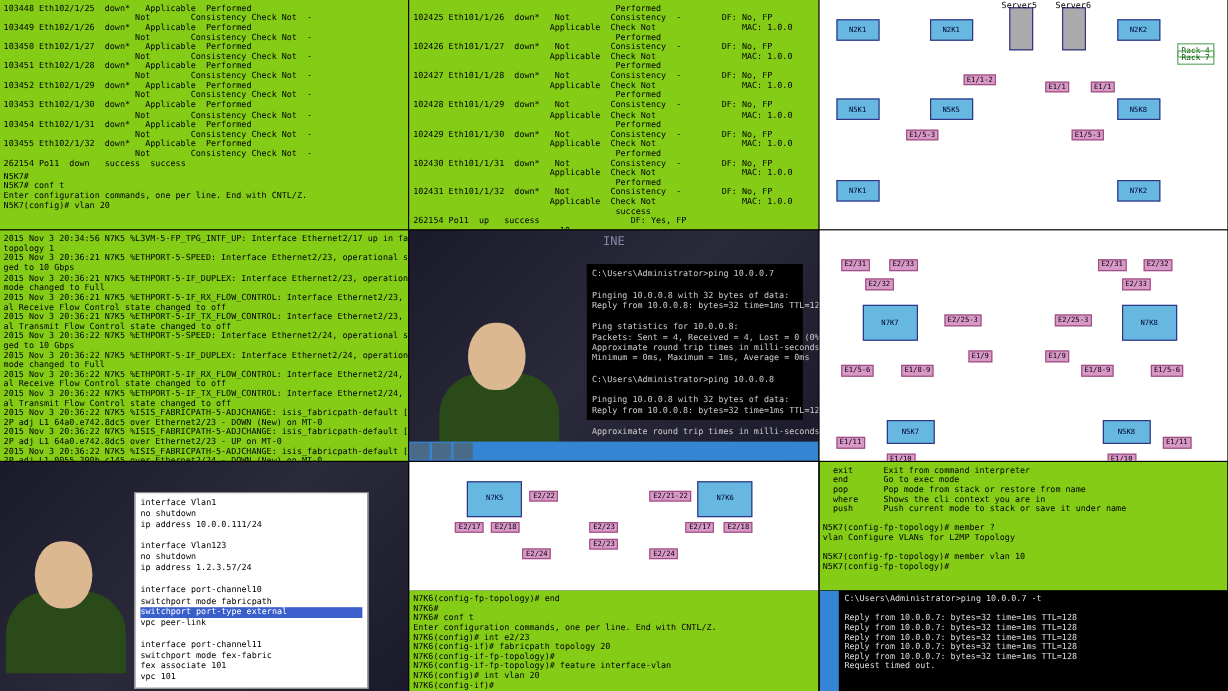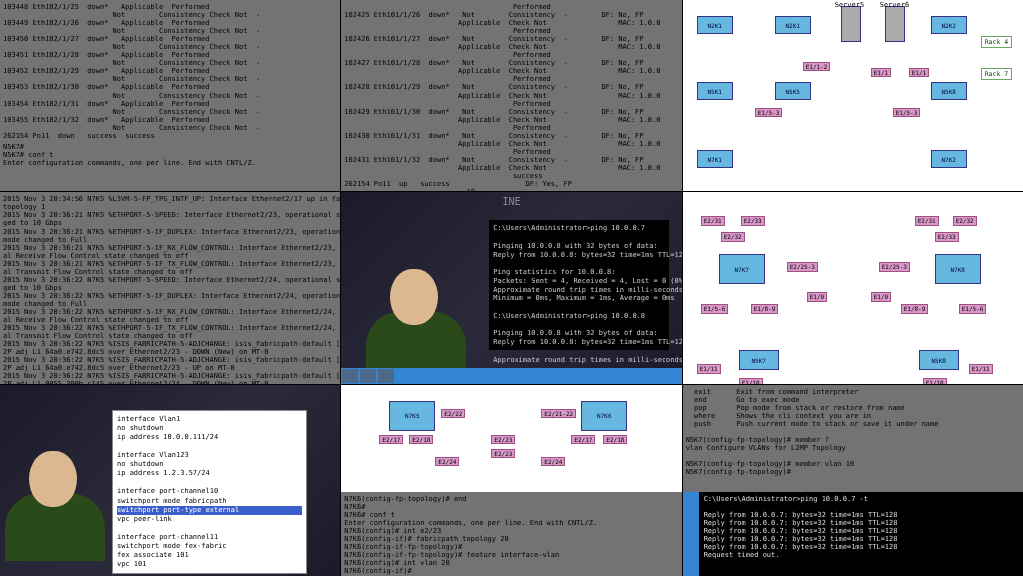--- a/index.html
+++ b/index.html
@@ -1,18 +1,18 @@
 <!DOCTYPE html>
 <html><head>
 <meta charset="utf-8">
 <style>
 *{margin:0;padding:0;box-sizing:border-box}
 body{width:1023px;height:576px;background:#000;display:grid;grid-template-columns:1fr 1fr 1fr;grid-template-rows:1fr 1fr 1fr;gap:1px;font-family:Consolas,monospace;font-size:7px;overflow:hidden}
 .panel{position:relative;overflow:hidden}
-.term{background:#737373;color:#000;padding:3px;line-height:1.15}
+.term{background:#84cc16;color:#000;padding:3px;line-height:1.15}
 .term-dark{background:#000;color:#ccc;padding:3px;line-height:1.15}
 .log-line{white-space:nowrap;font-size:7px}
 .video{background:linear-gradient(135deg,#1a1a2a 0%,#2a2a3a 50%,#1a1a2a 100%);position:relative}
 .person{position:absolute;left:25px;bottom:5px;width:100px;height:120px}
 .head{width:48px;height:56px;background:#dcb890;border-radius:50%/55%;position:absolute;top:10px;left:24px}
 .shirt{width:100px;height:68px;background:#2a4a1a;position:absolute;bottom:0;border-radius:35px 35px 0 0}
 .popup{position:absolute;background:#fff;border:1px solid #888;padding:4px;font-size:7px;line-height:1.3}
 .cmd-screen{position:absolute;background:#000;color:#ccc;padding:4px;font-size:6.5px;line-height:1.25}
 .topo{background:#fff;position:relative}
 .node{position:absolute;width:36px;height:18px;background:#66b8e0;border:1px solid #338;font-size:6px;text-align:center;display:flex;align-items:center;justify-content:center;color:#003}
@@ -46,20 +46,21 @@
       <div class="log-line">103454 Eth102/1/31&nbsp;&nbsp;down*&nbsp;&nbsp;&nbsp;<span>Applicable</span>&nbsp;&nbsp;Performed</div>
       <div class="log-line">&nbsp;&nbsp;&nbsp;&nbsp;&nbsp;&nbsp;&nbsp;&nbsp;&nbsp;&nbsp;&nbsp;&nbsp;&nbsp;&nbsp;&nbsp;&nbsp;&nbsp;&nbsp;&nbsp;&nbsp;&nbsp;&nbsp;&nbsp;&nbsp;&nbsp;&nbsp;Not&nbsp;&nbsp;&nbsp;&nbsp;&nbsp;&nbsp;&nbsp;&nbsp;Consistency Check Not&nbsp;&nbsp;-</div>
       <div class="log-line">103455 Eth102/1/32&nbsp;&nbsp;down*&nbsp;&nbsp;&nbsp;<span>Applicable</span>&nbsp;&nbsp;Performed</div>
       <div class="log-line">&nbsp;&nbsp;&nbsp;&nbsp;&nbsp;&nbsp;&nbsp;&nbsp;&nbsp;&nbsp;&nbsp;&nbsp;&nbsp;&nbsp;&nbsp;&nbsp;&nbsp;&nbsp;&nbsp;&nbsp;&nbsp;&nbsp;&nbsp;&nbsp;&nbsp;&nbsp;Not&nbsp;&nbsp;&nbsp;&nbsp;&nbsp;&nbsp;&nbsp;&nbsp;Consistency Check Not&nbsp;&nbsp;-</div>
       <div class="log-line">262154 Po11&nbsp;&nbsp;down&nbsp;&nbsp;&nbsp;<span>success</span>&nbsp;&nbsp;success</div>
     </div>
 <div id="p1lines">
       <div class="log-line">N5K7#</div>
       <div class="log-line">N5K7# conf t</div>
       <div class="log-line">Enter configuration commands, one per line.  End with CNTL/Z.</div>
+      <div class="log-line">N5K7(config)# vlan 20</div>
     </div>
 </div>
 
 <div class="panel term">
 <div id="p2rows">
       <div class="log-line">&nbsp;&nbsp;&nbsp;&nbsp;&nbsp;&nbsp;&nbsp;&nbsp;&nbsp;&nbsp;&nbsp;&nbsp;&nbsp;&nbsp;&nbsp;&nbsp;&nbsp;&nbsp;&nbsp;&nbsp;&nbsp;&nbsp;&nbsp;&nbsp;&nbsp;&nbsp;&nbsp;&nbsp;&nbsp;&nbsp;&nbsp;&nbsp;&nbsp;&nbsp;&nbsp;&nbsp;&nbsp;&nbsp;&nbsp;&nbsp;Performed</div>
       <div class="log-line">102425 Eth101/1/26&nbsp;&nbsp;down*&nbsp;&nbsp;&nbsp;Not&nbsp;&nbsp;&nbsp;&nbsp;&nbsp;&nbsp;&nbsp;&nbsp;Consistency&nbsp;&nbsp;-&nbsp;&nbsp;&nbsp;&nbsp;&nbsp;&nbsp;&nbsp;&nbsp;DF: No, FP</div>
       <div class="log-line">&nbsp;&nbsp;&nbsp;&nbsp;&nbsp;&nbsp;&nbsp;&nbsp;&nbsp;&nbsp;&nbsp;&nbsp;&nbsp;&nbsp;&nbsp;&nbsp;&nbsp;&nbsp;&nbsp;&nbsp;&nbsp;&nbsp;&nbsp;&nbsp;&nbsp;&nbsp;&nbsp;Applicable&nbsp;&nbsp;Check Not&nbsp;&nbsp;&nbsp;&nbsp;&nbsp;&nbsp;&nbsp;&nbsp;&nbsp;&nbsp;&nbsp;&nbsp;&nbsp;&nbsp;&nbsp;&nbsp;&nbsp;MAC: 1.0.0</div>
       <div class="log-line">&nbsp;&nbsp;&nbsp;&nbsp;&nbsp;&nbsp;&nbsp;&nbsp;&nbsp;&nbsp;&nbsp;&nbsp;&nbsp;&nbsp;&nbsp;&nbsp;&nbsp;&nbsp;&nbsp;&nbsp;&nbsp;&nbsp;&nbsp;&nbsp;&nbsp;&nbsp;&nbsp;&nbsp;&nbsp;&nbsp;&nbsp;&nbsp;&nbsp;&nbsp;&nbsp;&nbsp;&nbsp;&nbsp;&nbsp;&nbsp;Performed</div>
       <div class="log-line">102426 Eth101/1/27&nbsp;&nbsp;down*&nbsp;&nbsp;&nbsp;Not&nbsp;&nbsp;&nbsp;&nbsp;&nbsp;&nbsp;&nbsp;&nbsp;Consistency&nbsp;&nbsp;-&nbsp;&nbsp;&nbsp;&nbsp;&nbsp;&nbsp;&nbsp;&nbsp;DF: No, FP</div>
@@ -88,21 +89,21 @@
 
 <div class="panel topo">
 <div class="node" style="left:14px;top:16px">N2K1</div>
 <div class="node" style="left:92px;top:16px">N2K1</div>
 <div class="node server" style="left:158px;top:6px"></div>
 <div class="label" style="left:152px;top:1px">Server5</div>
 <div class="node server" style="left:202px;top:6px"></div>
 <div class="label" style="left:197px;top:1px">Server6</div>
 <div class="node" style="left:248px;top:16px">N2K2</div>
 <div class="rack-box" style="left:298px;top:36px">Rack 4</div>
-<div class="rack-box" style="left:298px;top:68px">Rack 7</div>
+<div class="rack-box" style="left:298px;top:42px">Rack 7</div>
 <div class="node" style="left:14px;top:82px">N5K1</div>
 <div class="node" style="left:92px;top:82px">N5K5</div>
 <div class="node" style="left:248px;top:82px">N5K8</div>
 <div class="node" style="left:14px;top:150px">N7K1</div>
 <div class="node" style="left:248px;top:150px">N7K2</div>
 <div class="pink-badge" style="left:120px;top:62px">E1/1-2</div>
 <div class="pink-badge" style="left:188px;top:68px">E1/1</div>
 <div class="pink-badge" style="left:226px;top:68px">E1/1</div>
 <div class="pink-badge" style="left:72px;top:108px">E1/5-3</div>
 <div class="pink-badge" style="left:210px;top:108px">E1/5-3</div>

